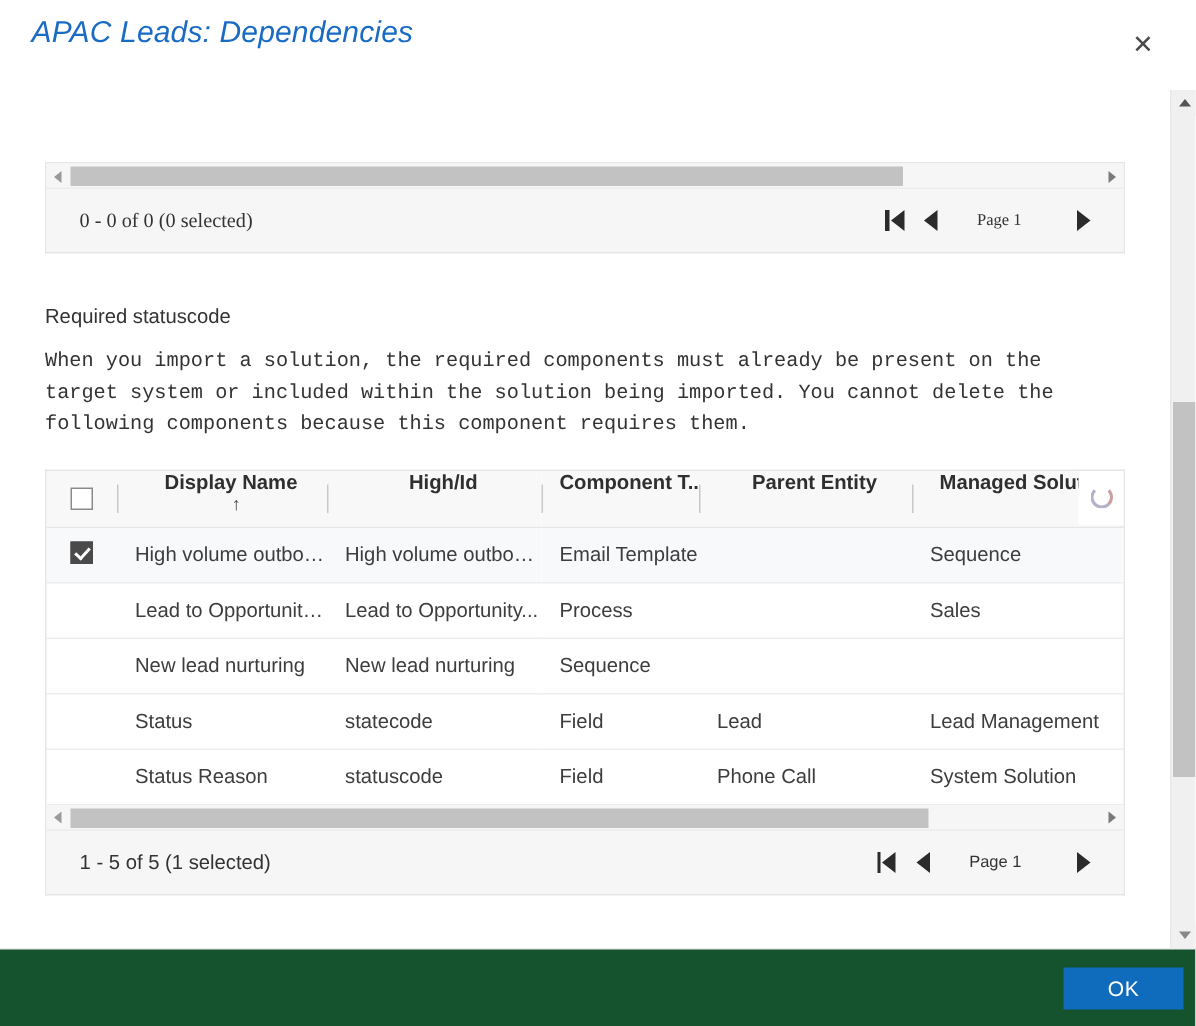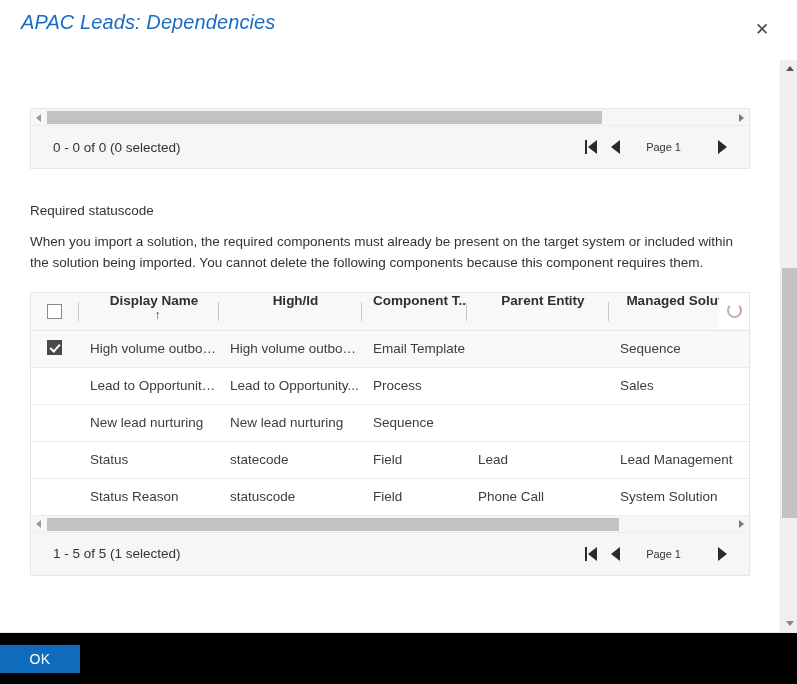--- a/index.html
+++ b/index.html
@@ -105,21 +105,21 @@
     background: #c2c2c2;
     cursor: pointer;
   }
 
   
   .grid-block {
     margin: 0 30px;
     border: 1px solid #e6e6e6;
     background: #ffffff;
   }
-  .top-grid { margin-top: 48px; }
+  .top-grid { margin-top: 48px; font-family: Liberation Serif, serif; }
 
   .hscroll {
     height: 17px;
     background: #f6f6f6;
     border-bottom: 1px solid #ececec;
     position: relative;
   }
   .hs-arrow {
     position: absolute;
     top: 0; width: 15px; height: 17px;
@@ -193,20 +193,21 @@
     font-size: 13.5px;
     color: #333;
     margin-bottom: 14px;
   }
   .section-desc {
     font-size: 13.5px;
     color: #333;
     line-height: 1.55;
     max-width: 712px;
     margin-bottom: 18px;
+    font-family: Liberation Mono, monospace;
   }
 
   
   .table-wrap {
     border: 1px solid #e6e6e6;
     border-bottom: none;
     background: #ffffff;
   }
   table.grid {
     width: 100%;
@@ -313,25 +314,25 @@
     padding: 0;
     text-align: center;
   }
 
   .bottom-grid { margin: 0 30px; border: 1px solid #e6e6e6; border-top: none; }
 
   
   .footer {
     flex: 0 0 52px;
     height: 52px;
-    background: #000000;
+    background: #14532d;
     border-top: 1px solid #ececec;
     display: flex;
     align-items: center;
-    justify-content: flex-start;
+    justify-content: flex-end;
     padding-right: 8px;
   }
   .ok-btn {
     width: 80px;
     height: 28px;
     background: #0f6cbd;
     color: #ffffff;
     border: none;
     font-size: 14px;
     font-family: "Liberation Sans", sans-serif;

